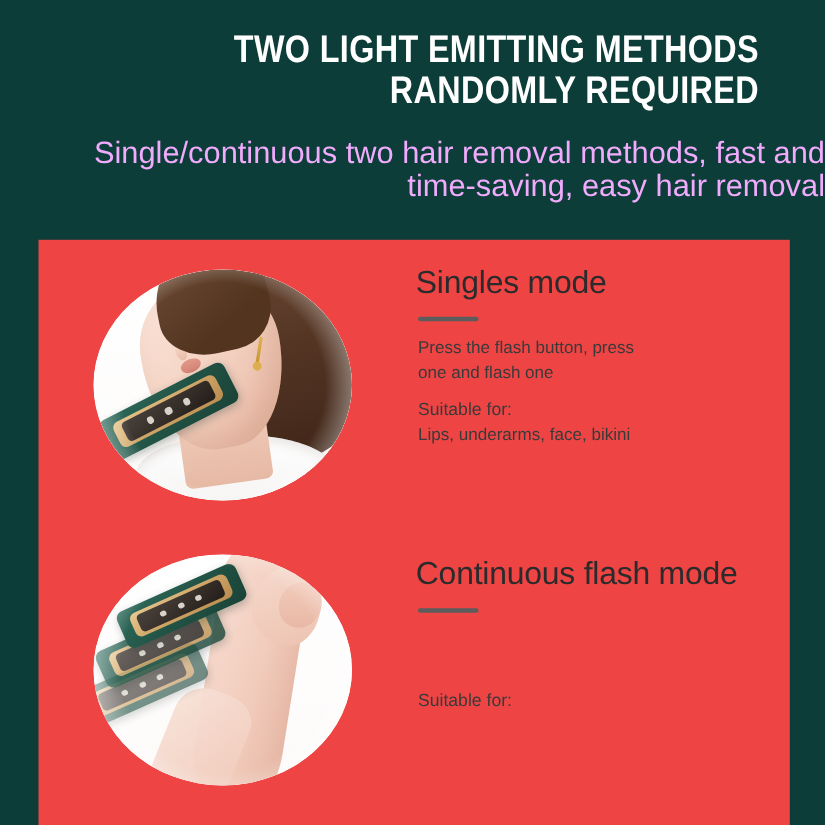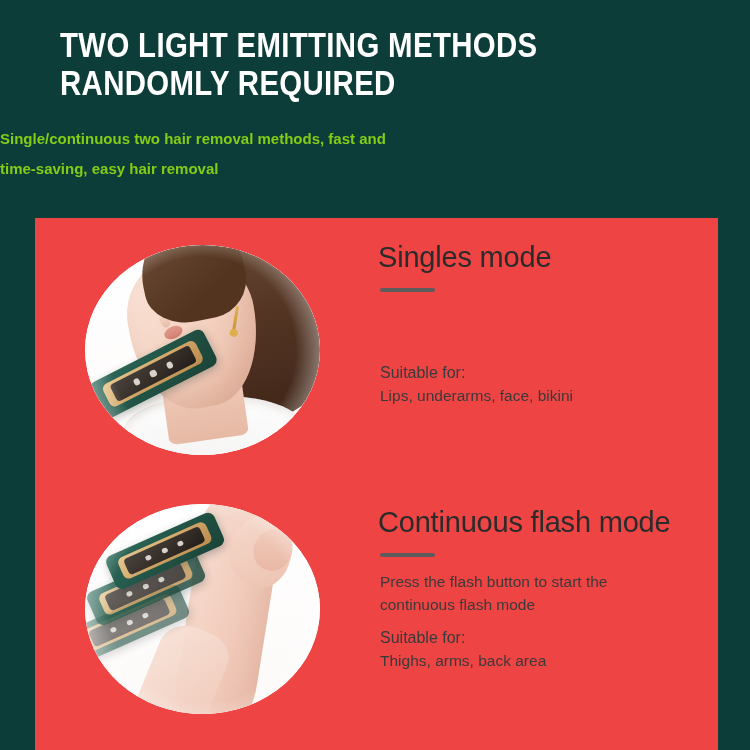--- a/index.html
+++ b/index.html
@@ -23,43 +23,43 @@
     overflow: hidden;
   }
 
   
   .header {
     position: absolute;
     left: 0;
     top: 0;
     width: 750px;
     height: 218px;
-    text-align: left;
+    text-align: right;
   }
   .title {
     margin: 0;
     padding-top: 26px;
     color: #ffffff;
     font-family: "Liberation Sans Narrow", "Liberation Sans", sans-serif;
     font-weight: bold;
     font-size: 35px;
     line-height: 38px;
     letter-spacing: 0.4px;
     text-transform: uppercase;
     transform: scaleX(0.84);
     transform-origin: center top;
     white-space: pre-line;
   }
   .subtitle {
     margin: 0;
     padding-top: 22px;
-    color: #84cc16;
-    font-size: 15px;
+    color: #f0abfc;
+    font-size: 28px;
     line-height: 30px;
-    font-weight: 700;
+    font-weight: 400;
     white-space: pre-line;
   }
 
   
   .card {
     position: absolute;
     left: 35px;
     top: 218px;
     width: 683px;
     height: 532px;
@@ -437,20 +437,22 @@
               </div>
             </div>
           </div>
           <div class="vignette"></div>
         </div>
       </div>
 
       <div class="text-col">
         <h2 class="mode-title">Singles mode</h2>
         <div class="rule"></div>
+        <p class="desc">Press the flash button, press
+one and flash one</p>
         <p class="suit-label">Suitable for:</p>
         <p class="suit-value">Lips, underarms, face, bikini</p>
       </div>
     </div>
 
     <div class="row row-2">
 
       <div class="photo">
         <div class="photo-inner">
           <div class="scene-leg">
@@ -487,21 +489,18 @@
               </div>
             </div>
           </div>
           <div class="vignette"></div>
         </div>
       </div>
 
       <div class="text-col">
         <h2 class="mode-title">Continuous flash mode</h2>
         <div class="rule"></div>
-        <p class="desc">Press the flash button to start the
-continuous flash mode</p>
         <p class="suit-label">Suitable for:</p>
-        <p class="suit-value">Thighs, arms, back area</p>
       </div>
     </div>
 
   </div>
 </div>
 
 </body></html>

